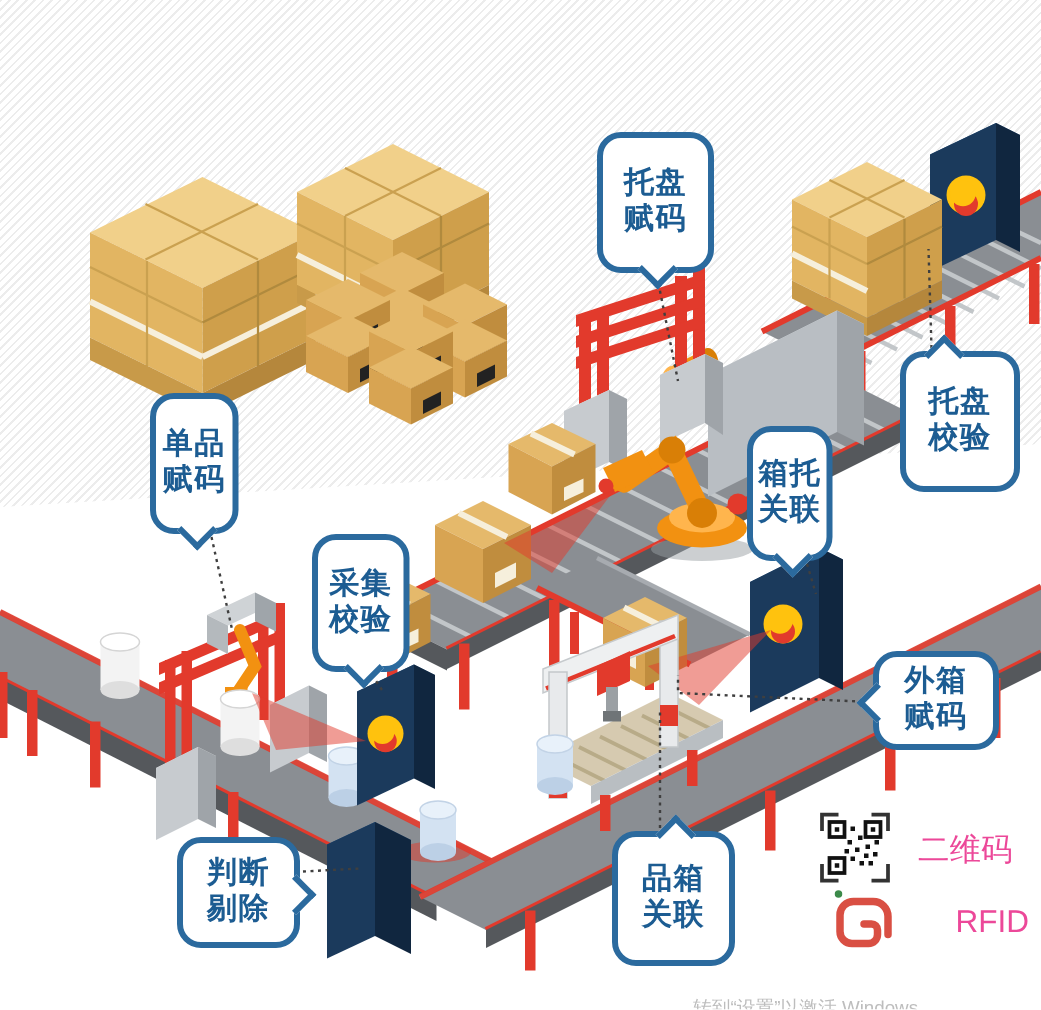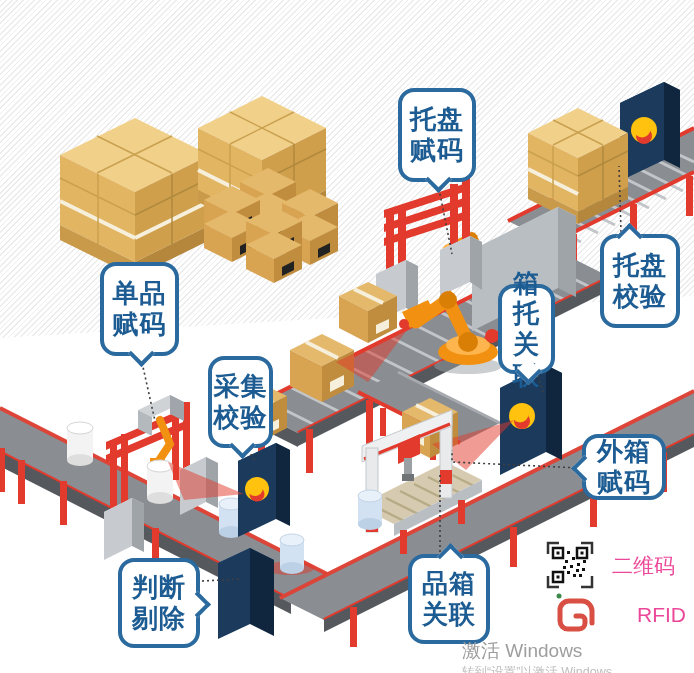--- a/index.html
+++ b/index.html
@@ -24,21 +24,21 @@
   .f-wdrum{fill:#f3f3f3} .f-bdrum{fill:#d3e2f2}
   .s-roll{stroke:#c2c6c9;stroke-width:3} .s-rail{stroke:var(--red);stroke-width:4}
   .s-seam{stroke:#caa150;stroke-width:1.5} .s-seamd{stroke:#b08a3e;stroke-width:1.5}
   .s-strap{stroke:#f6efdc;stroke-width:4}
   .beam{fill:var(--red);opacity:.5}
   .arm{stroke:var(--orange);stroke-width:13;stroke-linecap:round;fill:none}
   .arm-s{stroke:var(--orange);stroke-width:8;stroke-linecap:round;fill:none}
   .leader{stroke:#3f3f3f;stroke-width:1.6;stroke-dasharray:2 3;fill:none}
   
   .bubble{position:absolute;background:#fff;border:4px solid var(--accent-blue);border-radius:16px;
-    color:var(--label-text);font-weight:bold;font-size:26px;line-height:1.18;letter-spacing:1px;
+    color:var(--label-text);font-weight:bold;font-size:20px;line-height:1.18;letter-spacing:1px;
     display:flex;align-items:center;justify-content:center;text-align:center;box-sizing:border-box;z-index:5;}
   .bubble span{white-space:pre-line;display:block;}
   .bubble::before{content:"";position:absolute;width:15px;height:15px;background:#fff;transform:rotate(45deg);}
   .tail-down::before{bottom:-11px;left:calc(50% - 8px);border-right:4px solid var(--accent-blue);border-bottom:4px solid var(--accent-blue);}
   .tail-up::before{top:-11px;left:calc(50% - 8px);border-left:4px solid var(--accent-blue);border-top:4px solid var(--accent-blue);}
   .tail-up-left::before{top:-11px;left:16px;border-left:4px solid var(--accent-blue);border-top:4px solid var(--accent-blue);}
   .tail-left::before{left:-11px;top:calc(50% - 8px);border-left:4px solid var(--accent-blue);border-bottom:4px solid var(--accent-blue);}
   .tail-right::before{right:-11px;top:calc(50% - 8px);border-right:4px solid var(--accent-blue);border-top:4px solid var(--accent-blue);}
   .legend-text{position:absolute;color:#ec4899;font-size:21px;z-index:4;}
   .wm1{position:absolute;left:462px;top:638px;font-size:19px;color:var(--watermark);z-index:6;}
@@ -438,43 +438,42 @@
   </svg>
 
   <div class="bubble tail-down" style="left:398px;top:88px;width:78px;height:94px">
     <span>托盘
 赋码</span>
   </div>
   <div class="bubble tail-up-left" style="left:600px;top:234px;width:80px;height:94px">
     <span>托盘
 校验</span>
   </div>
-  <div class="bubble tail-down" style="left:100px;top:262px;width:79px;height:94px">
+  <div class="bubble tail-down" style="left:100px;top:262px;width:59px;height:94px">
     <span>单品
 赋码</span>
   </div>
   <div class="bubble tail-down" style="left:208px;top:356px;width:65px;height:92px">
     <span>采集
 校验</span>
   </div>
   <div class="bubble tail-down" style="left:498px;top:284px;width:57px;height:90px">
     <span>箱托
 关联</span>
   </div>
   <div class="bubble tail-left" style="left:582px;top:434px;width:84px;height:66px">
     <span>外箱
 赋码</span>
   </div>
-  <div class="bubble tail-right" style="left:118px;top:558px;width:82px;height:90px">
+  <div class="bubble tail-right" style="left:118px;top:558px;width:82px;height:74px">
     <span>判断
 剔除</span>
   </div>
   <div class="bubble tail-up" style="left:408px;top:554px;width:82px;height:90px">
     <span>品箱
 关联</span>
   </div>
 
   <div class="legend-text" style="left:612px;top:552px">二维码</div>
   <div class="legend-text" style="left:637px;top:603px">RFID</div>
 
-  <div class="wm1">激活 Windows</div>
   <div class="wm2">转到“设置”以激活 Windows。</div>
 </div>
 
 </body></html>

